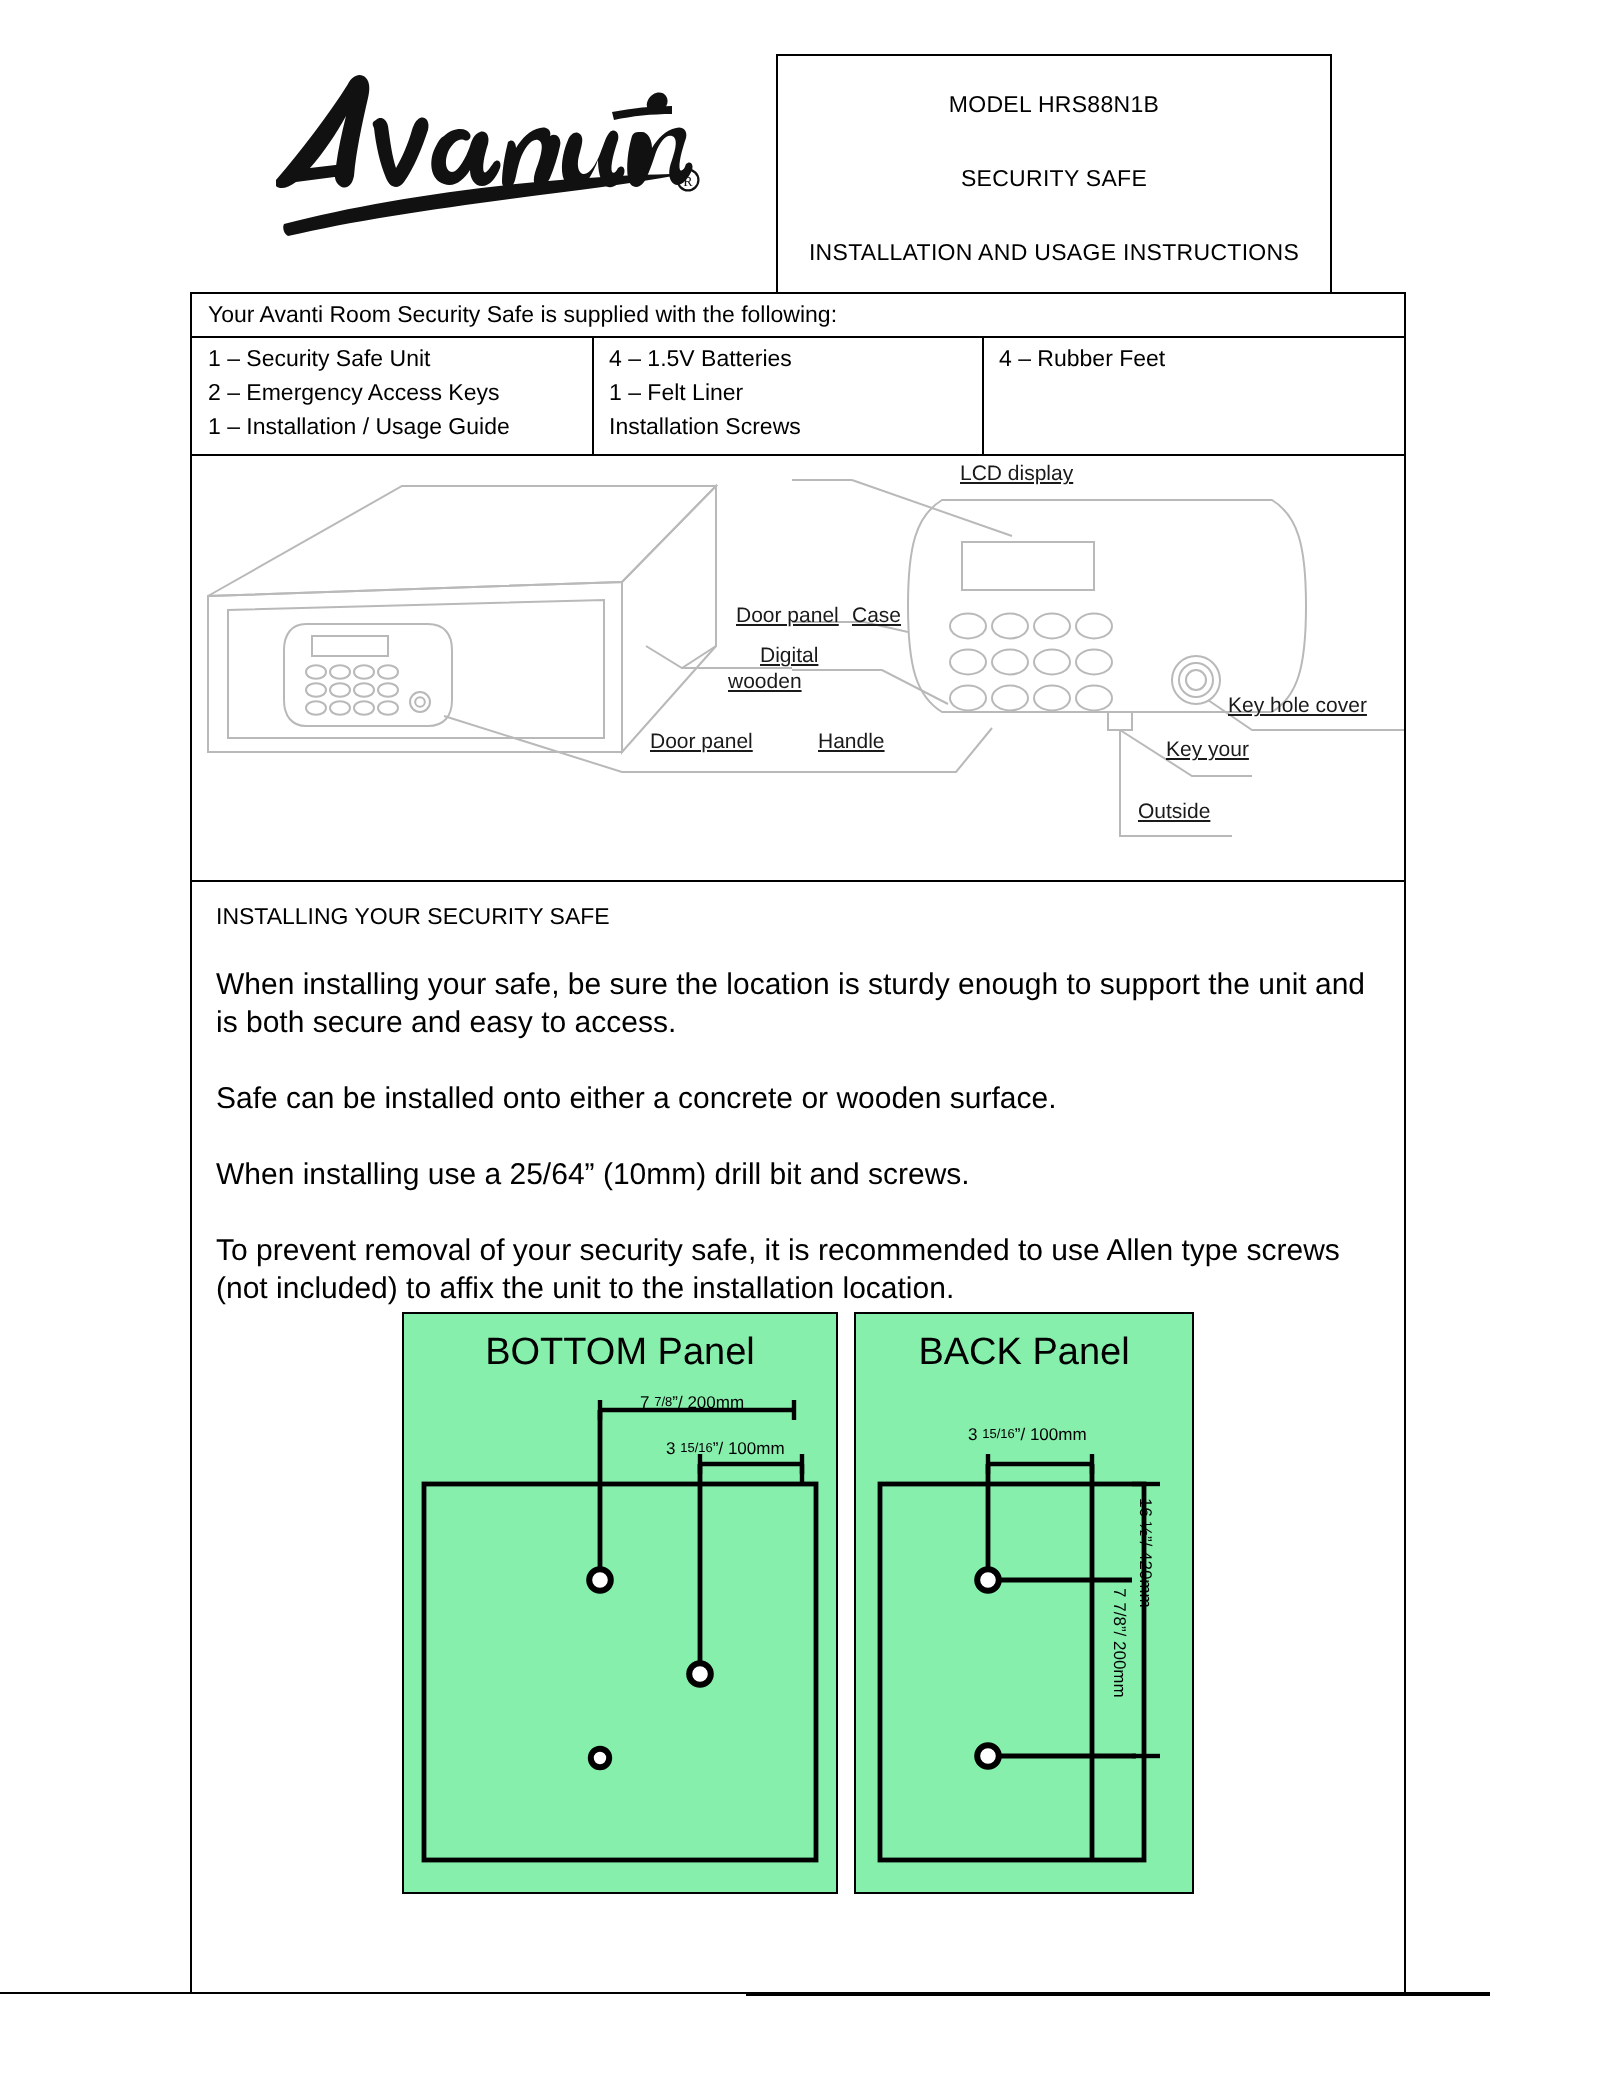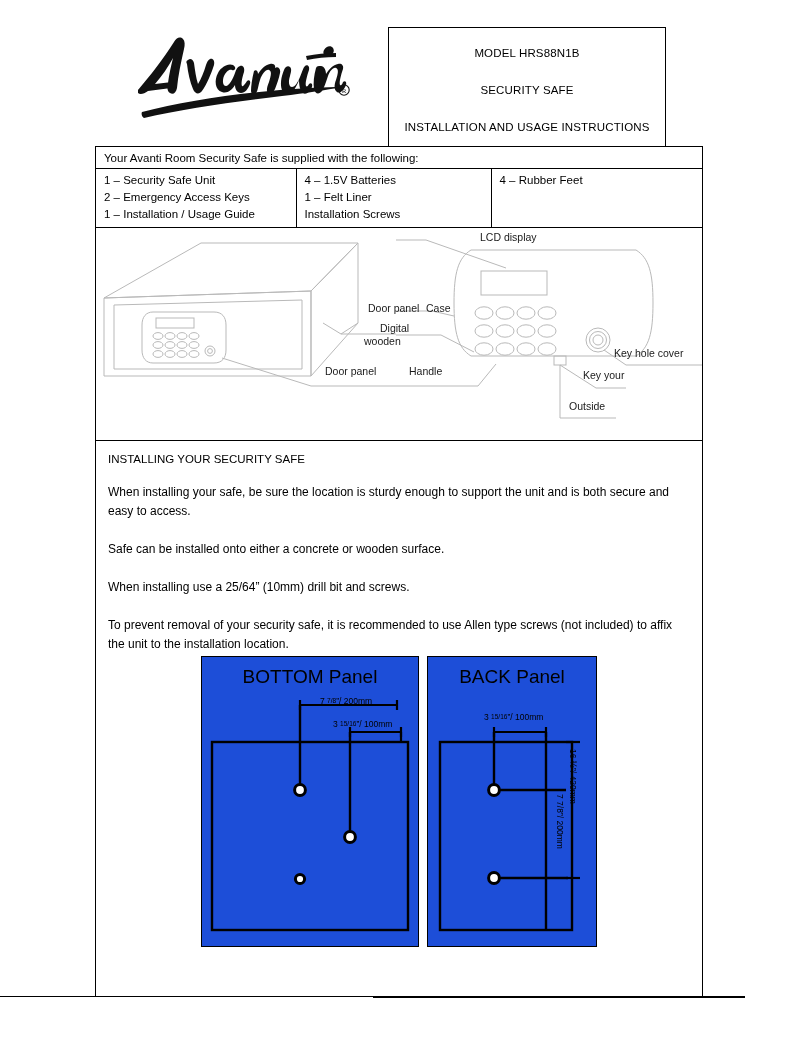--- a/index.html
+++ b/index.html
@@ -83,55 +83,56 @@
     position: relative;
     width: 606px;
     height: 197px;
   }
   #diagram-area svg { position: absolute; left: 0; top: 0; }
   .dlabel {
     position: absolute;
     font-size: 10.5px;
     white-space: nowrap;
     color: #1a1a1a;
+    text-decoration: underline;
   }
 
   
   #section-two {
     position: absolute;
     left: 95px; top: 440px;
     width: 608px; height: 557px;
     border: 1px solid #000;
     background: #fff;
   }
   #install-text {
     padding: 12px 14px 0 12px;
   }
   #install-text .hd {
     font-size: 11.5px;
     margin-bottom: 18px;
   }
   #install-text p {
-    font-size: 12px;
+    font-size: 15px;
     line-height: 19px;
     margin: 0 0 19px 0;
   }
 
   
   #panels-row {
     position: absolute;
     left: 0; top: 215px;
     width: 606px;
     display: flex;
     justify-content: center;
     gap: 8px;
   }
   .panel-box {
     border: 1px solid #000;
-    background: #1d4ed8;
+    background: #86efac;
     position: relative;
   }
   .panel-box.bottom { width: 218px; height: 291px; }
   .panel-box.back   { width: 170px; height: 291px; }
   .panel-title {
     position: absolute;
     top: 9px; left: 0; width: 100%;
     text-align: center;
     font-size: 19px;
     font-family: "Liberation Sans", sans-serif;

